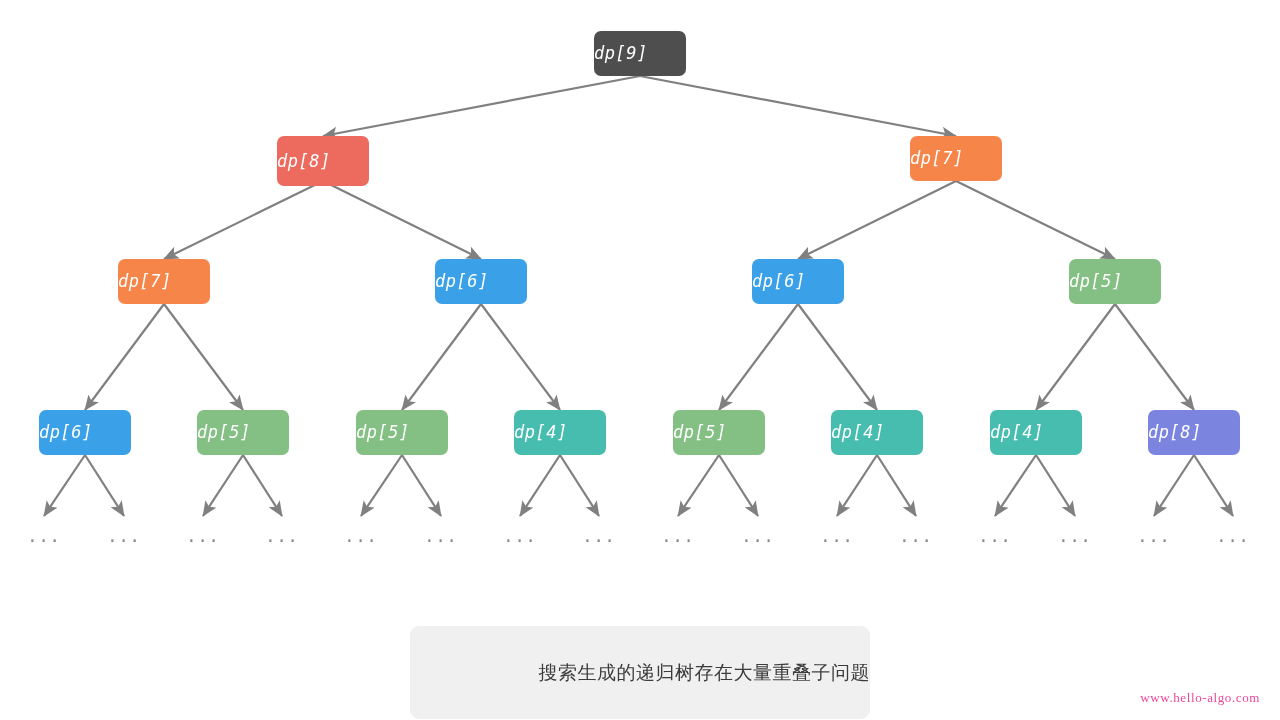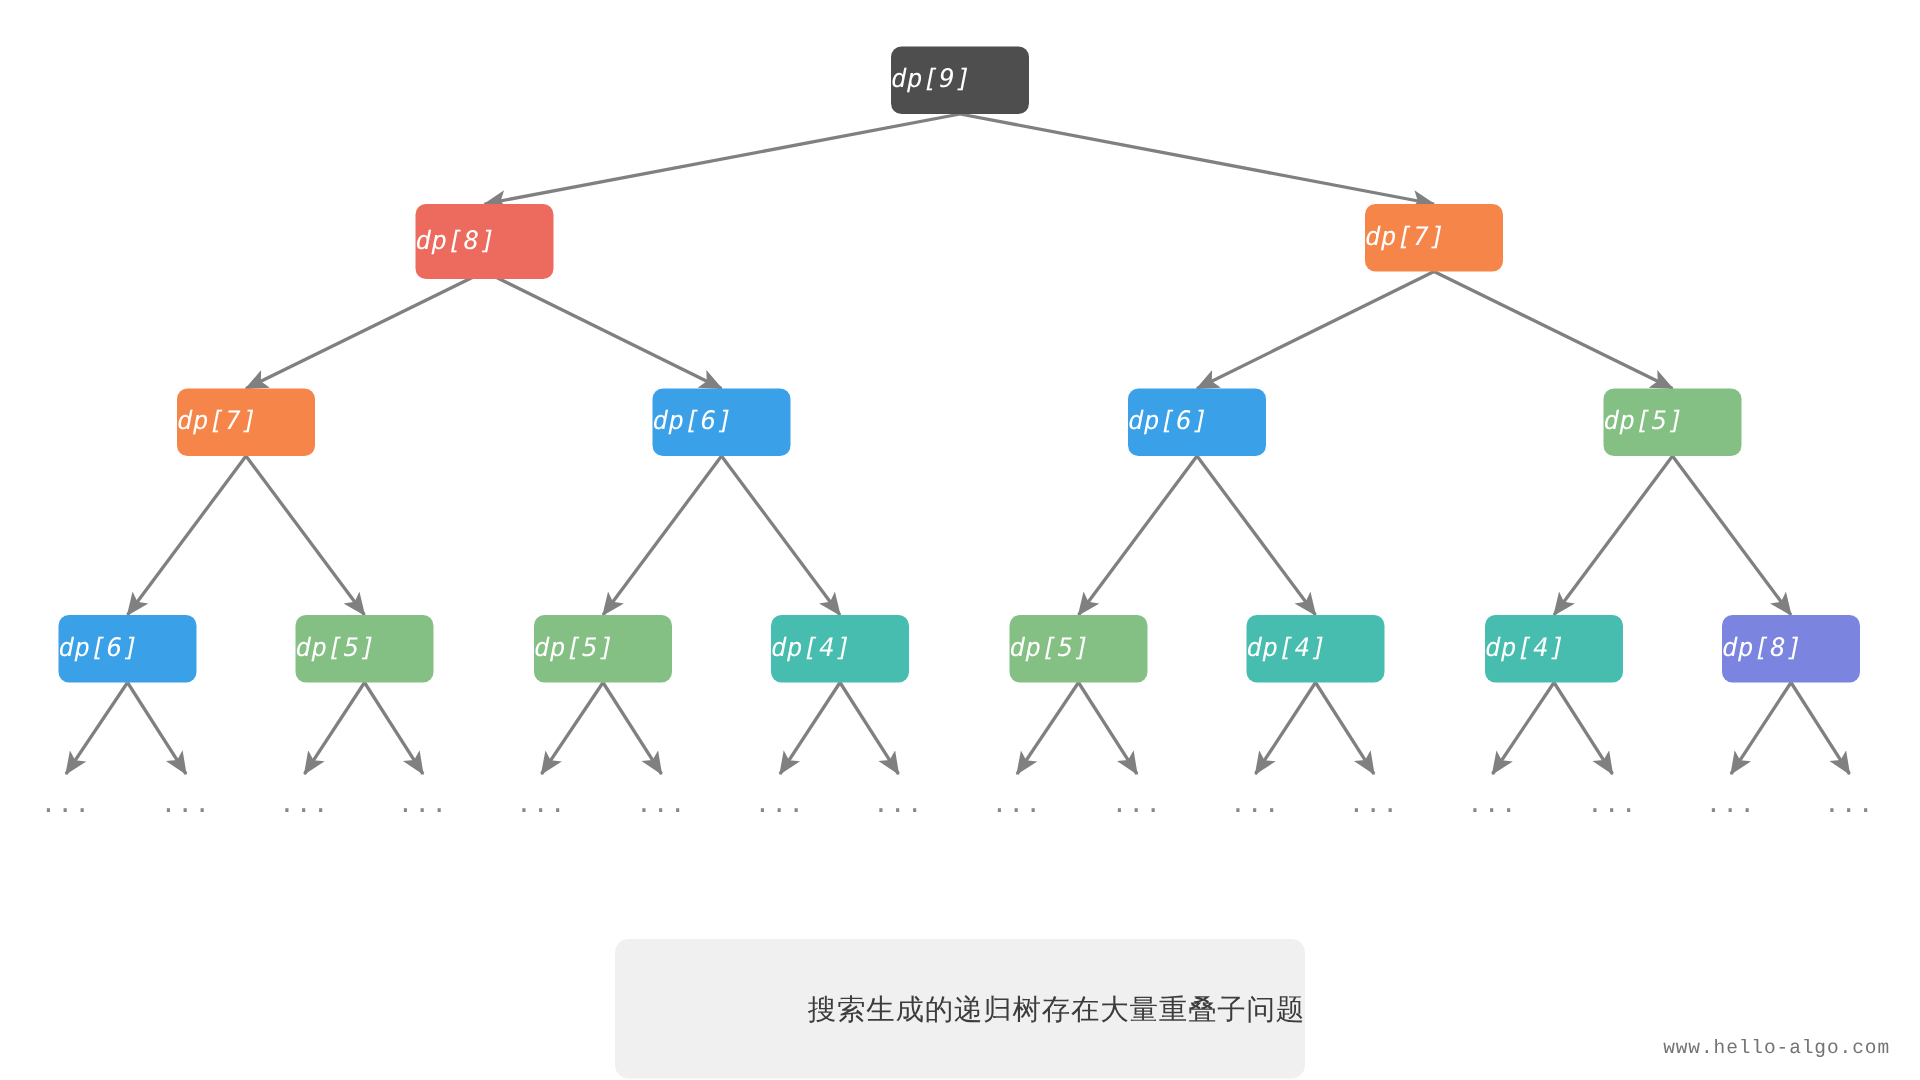--- a/index.html
+++ b/index.html
@@ -77,23 +77,23 @@
   .caption-line sup {
     font-size: 13px;
     font-weight: bold;
     vertical-align: super;
     line-height: 0;
   }
   #watermark {
     position: absolute;
     right: 20px;
     bottom: 14px;
-    font-family: Liberation Mono, monospace;
+    font-family: Liberation Serif, serif;
     font-size: 13px;
-    color: #737373;
+    color: #ec4899;
     letter-spacing: 0.6px;
     user-select: none;
   }
 </style>
 </head>
 <body>
 
 <div id="stage">
 
   <svg id="edges" viewBox="0 0 1280 720" xmlns="http://www.w3.org/2000/svg">

